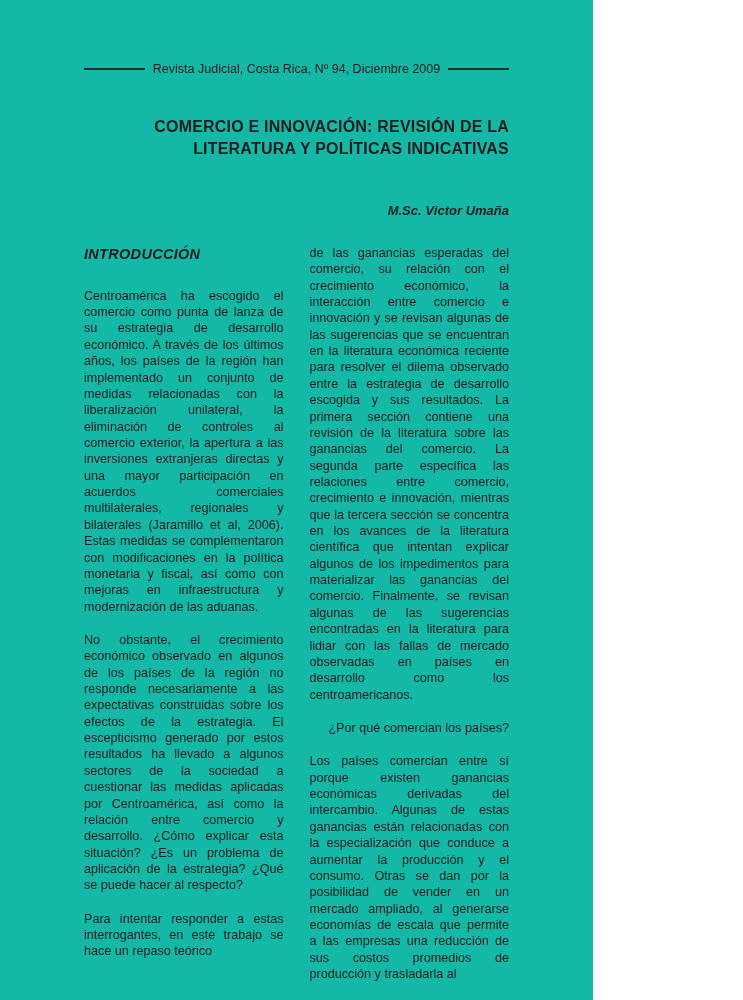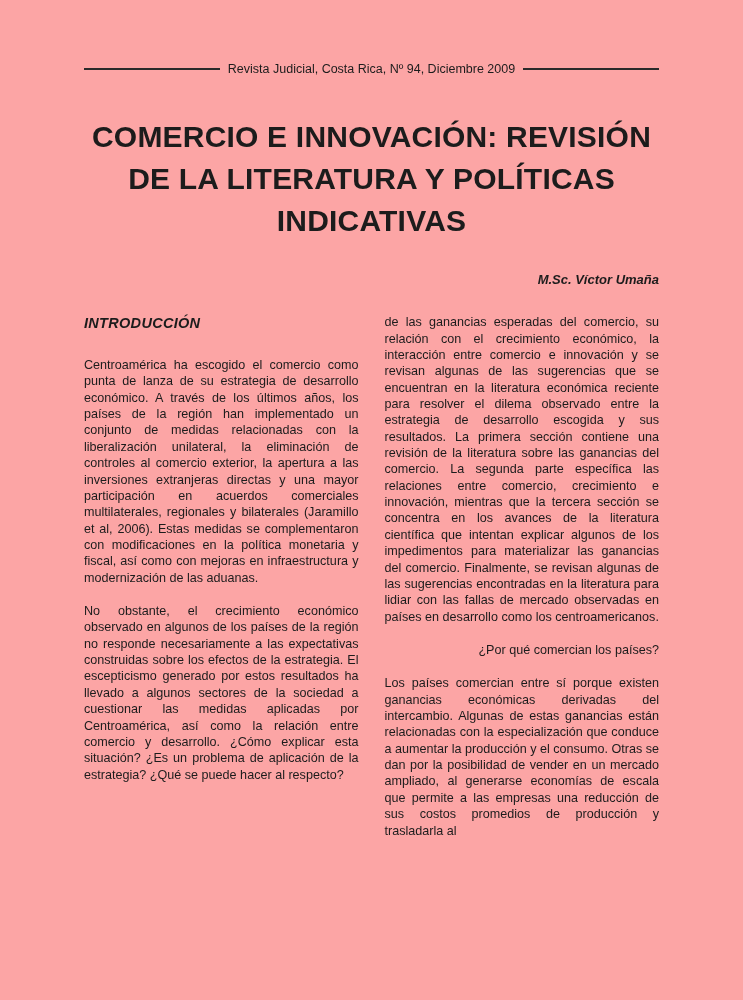--- a/index.html
+++ b/index.html
@@ -1,19 +1,19 @@
 <!DOCTYPE html>
 <html><head>
 <meta charset="utf-8">
 <style>
   html, body { margin: 0; padding: 0; background: #ffffff; }
   .page {
-    width: 743px;
+    width: 593px;
     height: 1000px;
-    background: #fca5a5;
+    background: #14b8a6;
     box-sizing: border-box;
     padding: 62px 84px 20px 84px;
     font-family: "Liberation Sans", sans-serif;
     color: #1c1c1c;
     overflow: hidden;
   }
   .header-rule {
     display: flex;
     align-items: center;
     font-size: 12.5px;
@@ -22,34 +22,34 @@
   .rule {
     flex: 1;
     border-top: 2px solid #2a2a2a;
     height: 0;
   }
   .journal-text {
     padding: 0 8px;
     white-space: nowrap;
   }
   .title {
-    font-size: 30px;
+    font-size: 16px;
     font-weight: bold;
-    text-align: center;
+    text-align: right;
     line-height: 1.4;
     margin: 40px 0 0 0;
     letter-spacing: 0.2px;
   }
   .author-block {
     text-align: right;
     font-style: italic;
     font-weight: bold;
     font-size: 13px;
     line-height: 1.55;
-    margin-top: 28px;
+    margin-top: 40px;
   }
   .columns {
     display: flex;
     gap: 26px;
     margin-top: 24px;
   }
   .col {
     flex: 1;
     font-size: 12.6px;
     line-height: 1.3;
@@ -85,20 +85,21 @@
   <div class="author-block">
     <div>M.Sc. Víctor Umaña</div>
   </div>
 
   <div class="columns">
 
     <div class="col">
       <h2 class="section-heading">INTRODUCCIÓN</h2>
       <p>Centroamérica ha escogido el comercio como punta de lanza de su estrategia de desarrollo económico. A través de los últimos años, los países de la región han implementado un conjunto de medidas relacionadas con la liberalización unilateral, la eliminación de controles al comercio exterior, la apertura a las inversiones extranjeras directas y una mayor participación en acuerdos comerciales multilaterales, regionales y bilaterales (Jaramillo et al, 2006). Estas medidas se complementaron con modificaciones en la política monetaria y fiscal, así como con mejoras en infraestructura y modernización de las aduanas.</p>
       <p>No obstante, el crecimiento económico observado en algunos de los países de la región no responde necesariamente a las expectativas construidas sobre los efectos de la estrategia. El escepticismo generado por estos resultados ha llevado a algunos sectores de la sociedad a cuestionar las medidas aplicadas por Centroamérica, así como la relación entre comercio y desarrollo. ¿Cómo explicar esta situación? ¿Es un problema de aplicación de la estrategia? ¿Qué se puede hacer al respecto?</p>
+      <p>Para intentar responder a estas interrogantes, en este trabajo se hace un repaso teórico</p>
     </div>
 
     <div class="col">
       <p>de las ganancias esperadas del comercio, su relación con el crecimiento económico, la interacción entre comercio e innovación y se revisan algunas de las sugerencias que se encuentran en la literatura económica reciente para resolver el dilema observado entre la estrategia de desarrollo escogida y sus resultados. La primera sección contiene una revisión de la literatura sobre las ganancias del comercio. La segunda parte específica las relaciones entre comercio, crecimiento e innovación, mientras que la tercera sección se concentra en los avances de la literatura científica que intentan explicar algunos de los impedimentos para materializar las ganancias del comercio. Finalmente, se revisan algunas de las sugerencias encontradas en la literatura para lidiar con las fallas de mercado observadas en países en desarrollo como los centroamericanos.</p>
       <p class="question">¿Por qué comercian los países?</p>
       <p>Los países comercian entre sí porque existen ganancias económicas derivadas del intercambio. Algunas de estas ganancias están relacionadas con la especialización que conduce a aumentar la producción y el consumo. Otras se dan por la posibilidad de vender en un mercado ampliado, al generarse economías de escala que permite a las empresas una reducción de sus costos promedios de producción y trasladarla al</p>
     </div>
 
   </div>
 

